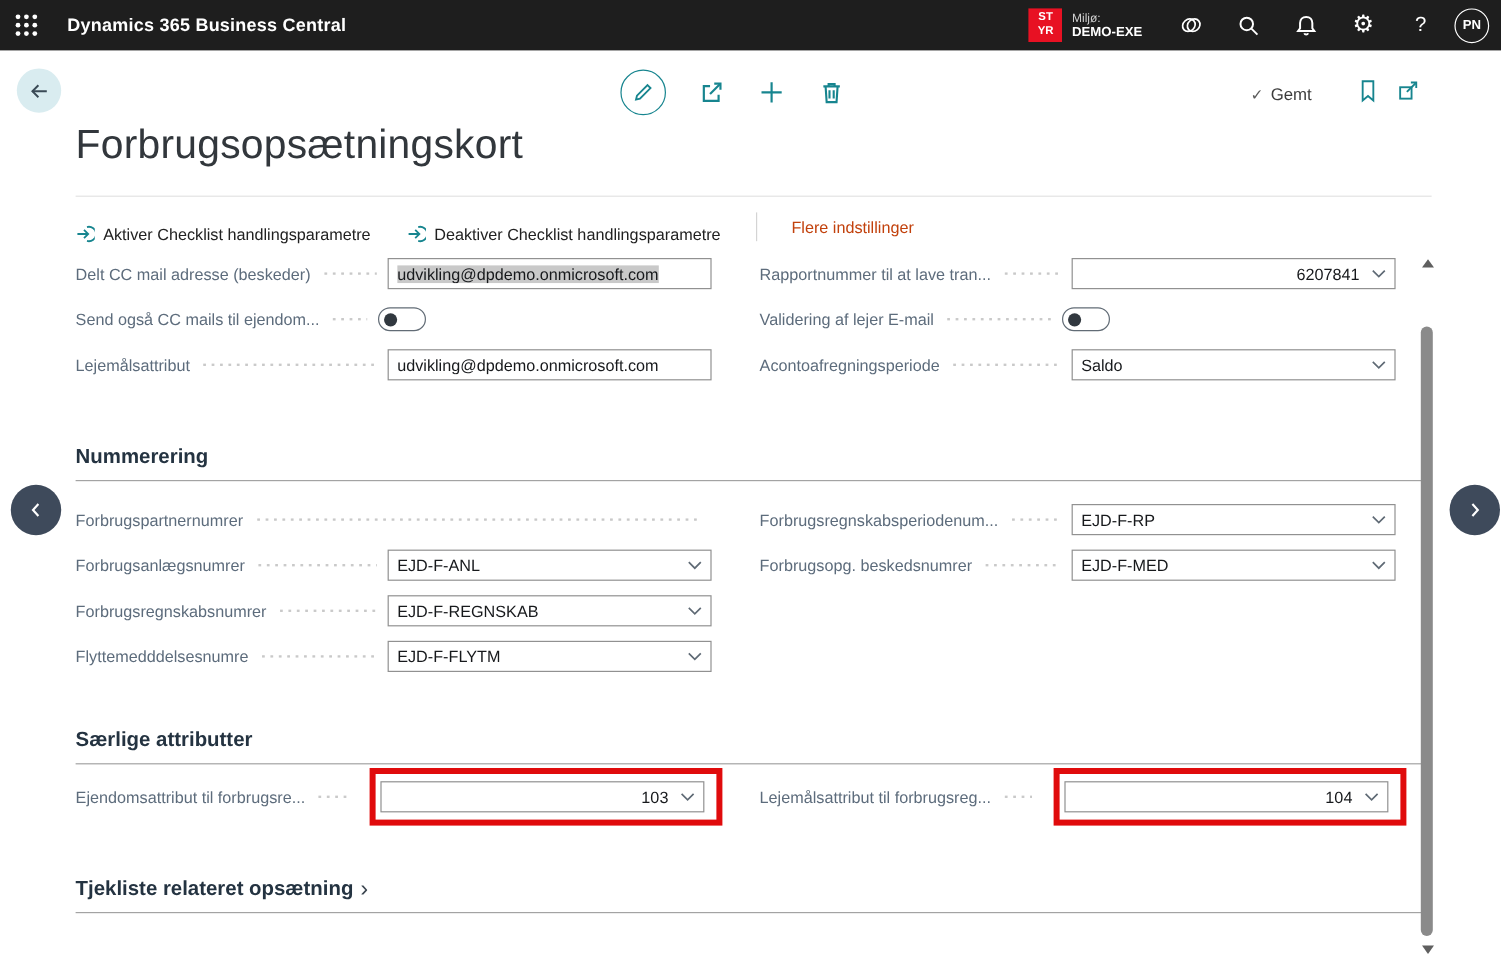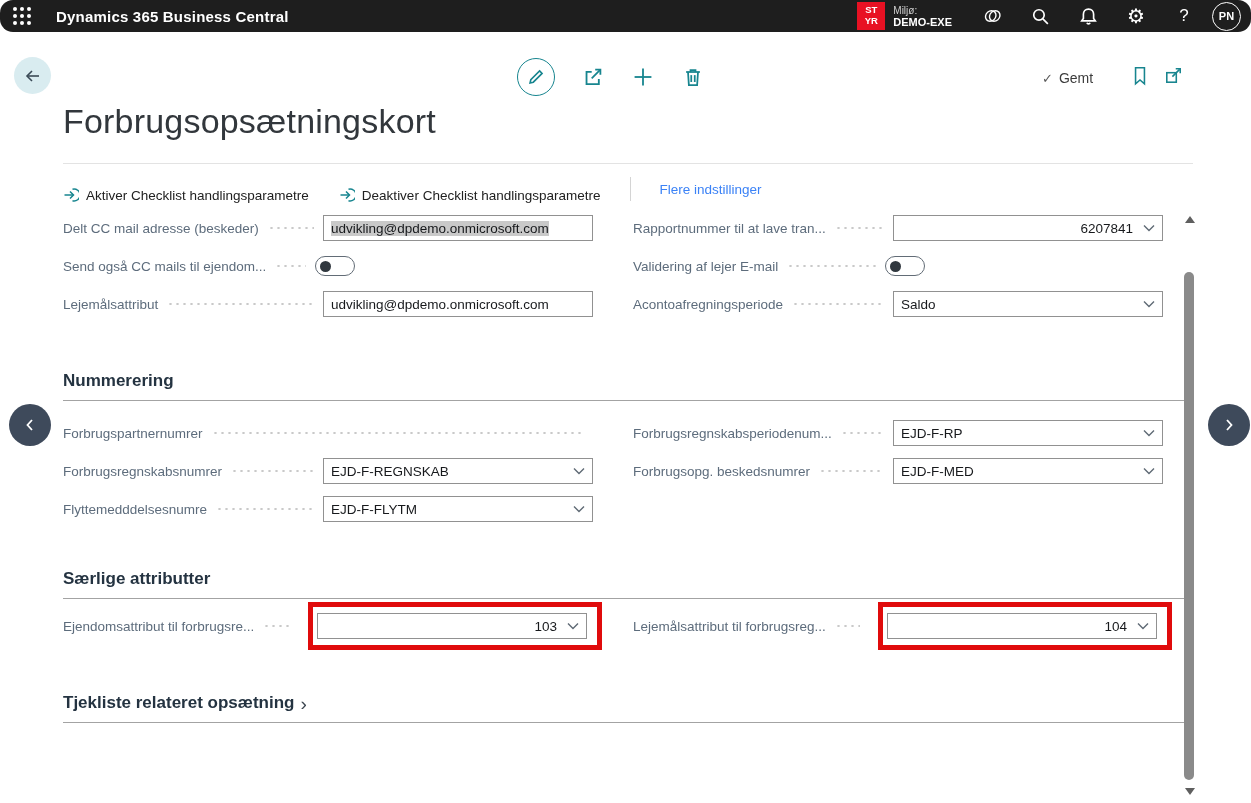--- a/index.html
+++ b/index.html
@@ -1,22 +1,22 @@
 <!DOCTYPE html>
 <html><head>
 <meta charset="utf-8">
 <style>
   * { margin:0; padding:0; box-sizing:border-box; }
   html,body { width:1251px; height:803px; overflow:hidden; background:#fff;
     font-family:"Liberation Sans", sans-serif; }
   body { position:relative; }
 
   
-  .topbar { position:absolute; left:0; top:0; width:1251px; height:32px;
-    background:#1e1e1e; display:flex; align-items:center;border-radius:13px; }
+  .topbar { position:absolute; left:0; top:0; width:1251px; height:42px;
+    background:#1e1e1e; display:flex; align-items:center; }
   .waffle { width:44px; height:42px; display:flex; align-items:center; justify-content:center; cursor:pointer; }
   .waffle .grid { display:grid; grid-template-columns:repeat(3,4px); grid-template-rows:repeat(3,4px); gap:3px; }
   .waffle i { background:#fff; border-radius:50%; display:block; }
   .product { color:#fff; font-size:15px; font-weight:700; margin-left:12px; letter-spacing:.2px; }
   .tb-right { margin-left:auto; display:flex; align-items:center; }
   .badge { width:28px; height:28px; background:#e81123; color:#fff; font-size:9.5px; font-weight:700;
     line-height:1.15; display:flex; flex-direction:column; align-items:center; justify-content:center; }
   .env { margin-left:8px; margin-right:16px; }
   .env .l1 { font-size:10px; color:#d0d0d0; }
   .env .l2 { font-size:11px; font-weight:600; color:#fff; }
@@ -46,21 +46,21 @@
   .page-title { position:absolute; left:63px; top:102px; font-size:34px; font-weight:300;
     color:#32373c; letter-spacing:.2px; }
 
   
   .links-row { position:absolute; left:63px; top:163px; width:1130px; border-top:1px solid #e3e3e3;
     padding-top:11px; display:flex; align-items:center; }
   .link-item { display:flex; align-items:center; gap:7px; font-size:13.5px; color:#212121;
     cursor:pointer; margin-right:30px;margin-top:12px; }
   .link-item svg { stroke:#17858f; fill:none; stroke-width:1.5; }
   .links-divider { width:1px; height:24px; background:#d4d4d4; margin:0 14px 0 0; }
-  .more-link { font-size:13.5px; color:#3b82f6; cursor:pointer; margin-left:14px; }
+  .more-link { font-size:13.5px; color:#c2410c; cursor:pointer; margin-left:14px; }
 
   
   .content { position:absolute; left:63px; top:215px; width:1130px; }
   .two-col { display:grid; grid-template-columns:530px 530px; column-gap:40px; align-items:start; }
   .frow { display:flex; align-items:center; height:26px; margin-bottom:12px; }
   .frow.red-row { height:54px; margin-bottom:6px; }
   .flabel { font-size:13.5px; color:#5d6c7c; white-space:nowrap; }
   .leader { flex:1; height:2px; margin:0 9px; background-image:radial-gradient(circle,#c9c9c9 1px,transparent 1.3px);
     background-size:7px 2px; background-repeat:repeat-x; background-position:left center; }
   .fcontrol { width:278px; display:flex; align-items:center; }
@@ -304,20 +304,32 @@
   </div>
 
   <div class="sec-head mt1">Nummerering</div>
   <div class="two-col">
     <div>
       <div class="frow">
         <span class="flabel">Forbrugspartnernumrer</span>
         <span class="leader"></span>
       </div>
       <div class="frow">
+        <span class="flabel">Forbrugsanlægsnumrer</span>
+        <span class="leader"></span>
+        <div class="fbox">
+          <span class="val">EJD-F-ANL</span>
+          <span class="chev">
+              <svg width="12" height="8" viewBox="0 0 12 8" fill="none" stroke="#5f6a75" stroke-width="1.4">
+                <path d="M1 1.5 L6 6.5 L11 1.5"></path>
+              </svg>
+            </span>
+        </div>
+      </div>
+      <div class="frow">
         <span class="flabel">Forbrugsregnskabsnumrer</span>
         <span class="leader"></span>
         <div class="fbox">
           <span class="val">EJD-F-REGNSKAB</span>
           <span class="chev">
               <svg width="12" height="8" viewBox="0 0 12 8" fill="none" stroke="#5f6a75" stroke-width="1.4">
                 <path d="M1 1.5 L6 6.5 L11 1.5"></path>
               </svg>
             </span>
         </div>

